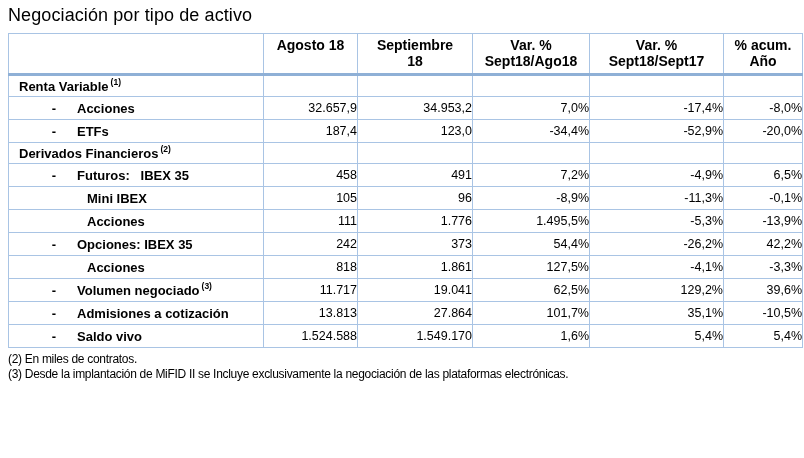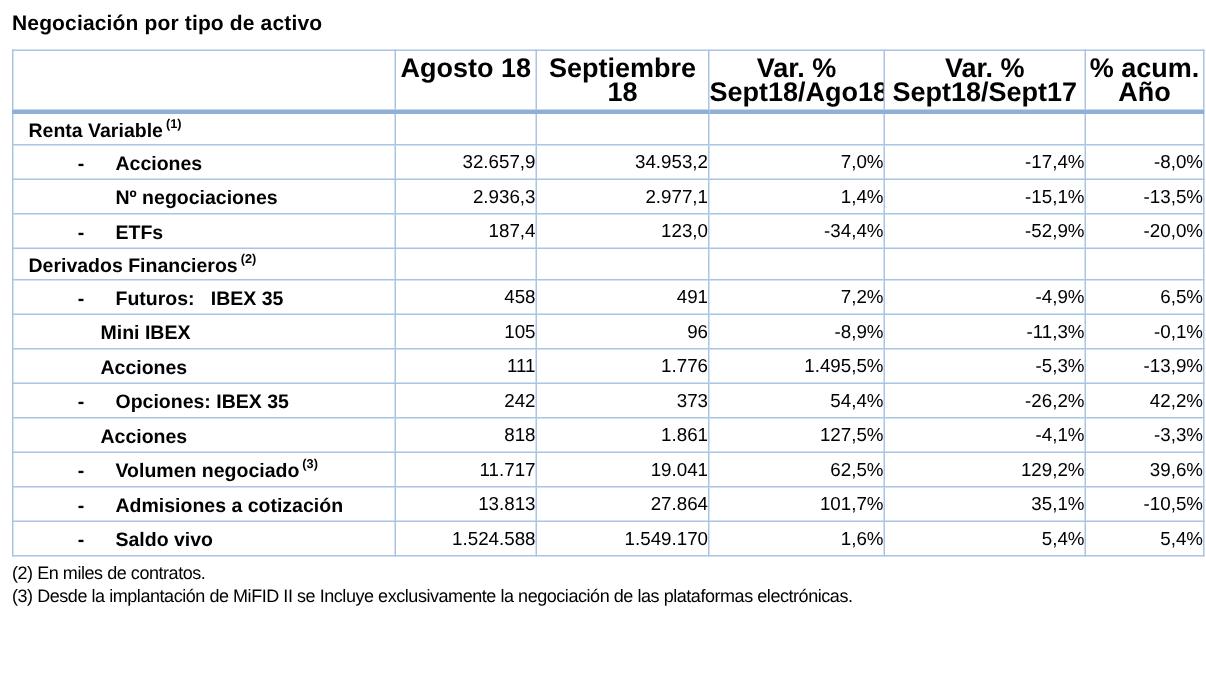--- a/index.html
+++ b/index.html
@@ -12,22 +12,22 @@
     font-family: "Liberation Sans", "DejaVu Sans", sans-serif;
     color: #000000;
   }
   .page {
     width: 804px;
     height: 458px;
     position: relative;
   }
   .title {
     margin: 7px 0 0 8px;
-    font-size: 14px;
-    font-weight: bold;
+    font-size: 18px;
+    font-weight: normal;
     line-height: 16px;
     letter-spacing: 0.1px;
   }
   table.asset-table {
     margin: 10px 0 0 8px;
     width: 794px;
     border-collapse: collapse;
     table-layout: fixed;
   }
   table.asset-table col.c0 { width: 255px; }
@@ -40,21 +40,21 @@
   table.asset-table th,
   table.asset-table td {
     border: 1px solid #a9c4e4;
     padding: 0;
     overflow: hidden;
   }
   table.asset-table thead th {
     height: 36px;
     vertical-align: top;
     text-align: center;
-    font-size: 18px;
+    font-size: 14px;
     font-weight: bold;
     line-height: 16px;
     padding-top: 3px;
     white-space: pre-line;
     border-bottom: 3px solid #8fb0d6;
   }
   tr.section td { height: 20px; }
   tr.item td, tr.item2 td, tr.deep td { height: 22px; }
 
   td.lbl-cell {
@@ -66,21 +66,21 @@
   tr.section td.lbl-cell { padding-left: 10px; }
   .dash {
     display: inline-block;
     margin-left: 40px;
     width: 10px;
     text-align: center;
     font-weight: bold;
   }
   tr.item .lbl   { margin-left: 18px; }
   tr.item2 .lbl  { margin-left: 68px; }
-  tr.deep .lbl   { margin-left: 58px; }
+  tr.deep .lbl   { margin-left: 78px; }
   sup {
     font-size: 8.5px;
     font-weight: bold;
     vertical-align: super;
     line-height: 0;
     margin-left: 2px;
   }
   td.num {
     font-size: 12.5px;
     font-weight: normal;
@@ -139,28 +139,20 @@
           <td class="num"></td>
         </tr>
         <tr class="item">
           <td class="lbl-cell"><span class="dash">-</span><span class="lbl">Acciones</span></td>
           <td class="num">32.657,9</td>
           <td class="num">34.953,2</td>
           <td class="num">7,0%</td>
           <td class="num">-17,4%</td>
           <td class="num">-8,0%</td>
         </tr>
-        <tr class="item2">
-          <td class="lbl-cell"><span class="lbl">Nº negociaciones</span></td>
-          <td class="num">2.936,3</td>
-          <td class="num">2.977,1</td>
-          <td class="num">1,4%</td>
-          <td class="num">-15,1%</td>
-          <td class="num">-13,5%</td>
-        </tr>
         <tr class="item">
           <td class="lbl-cell"><span class="dash">-</span><span class="lbl">ETFs</span></td>
           <td class="num">187,4</td>
           <td class="num">123,0</td>
           <td class="num">-34,4%</td>
           <td class="num">-52,9%</td>
           <td class="num">-20,0%</td>
         </tr>
         <tr class="section">
           <td class="lbl-cell"><span class="lbl">Derivados Financieros</span><sup>(2)</sup></td>

